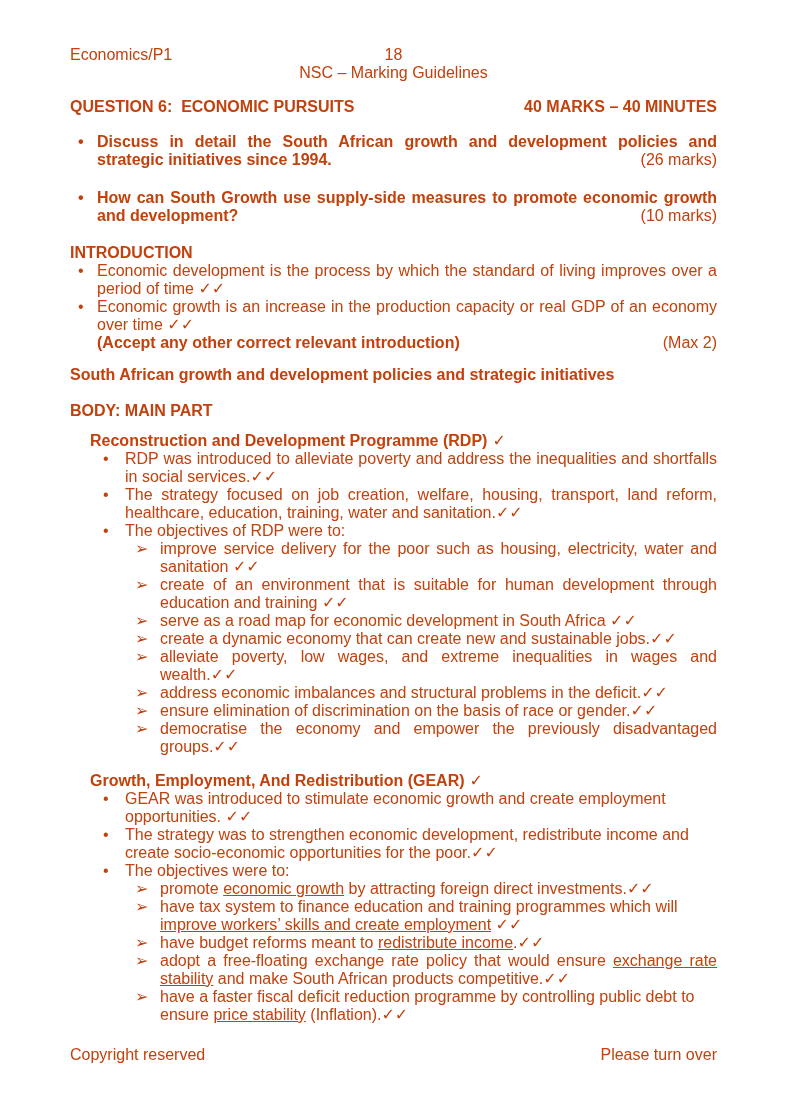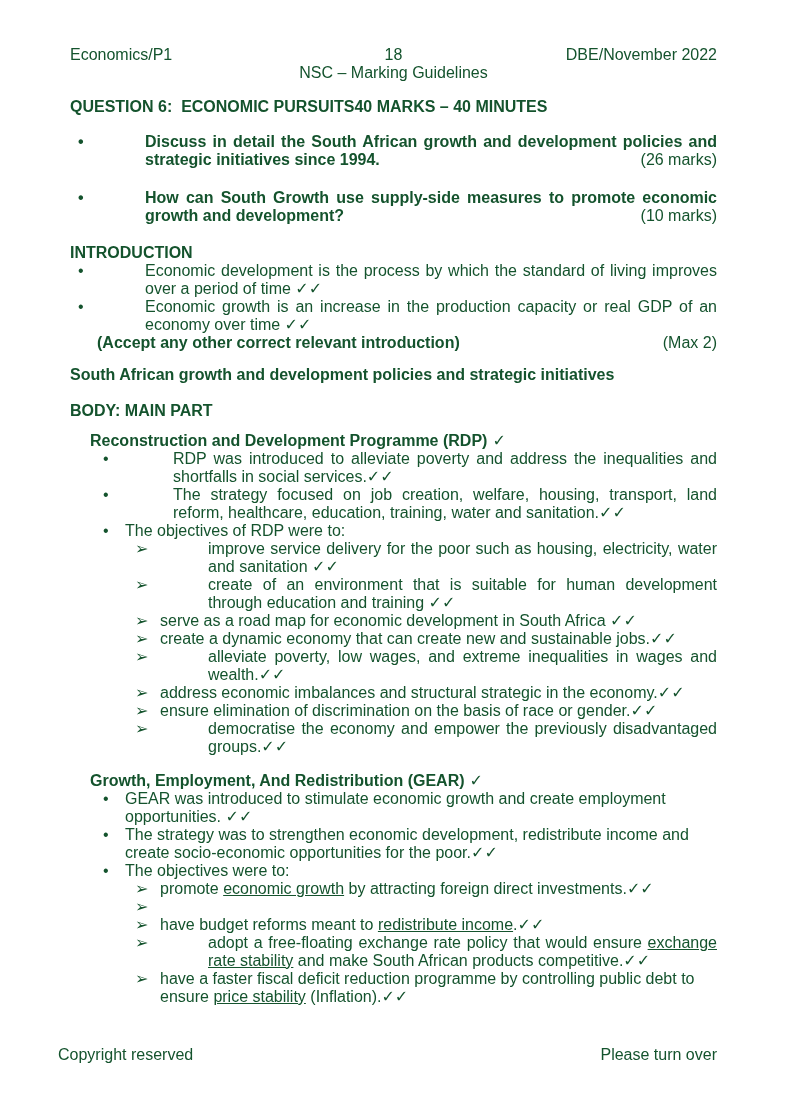--- a/index.html
+++ b/index.html
@@ -1,41 +1,41 @@
 <!DOCTYPE html>
 <html><head>
 <meta charset="utf-8">
 <style>
   html, body { margin: 0; padding: 0; background: #ffffff; }
   .page {
     position: relative;
     width: 787px;
     height: 1113px;
     background: #ffffff;
-    color: #14532d;
+    color: #c2410c;
     font-family: "Liberation Sans", "DejaVu Sans", sans-serif;
     font-size: 16px;
     line-height: 18px;
     box-sizing: border-box;
     padding: 46px 70px 0 70px;
     overflow: hidden;
   }
   .b { font-weight: bold; }
-  .just { text-align: justify; margin-left: 48px; }
+  .just { text-align: justify; }
   .ws-pre { white-space: pre-wrap; }
 
   
   .hdr-row { display: grid; grid-template-columns: 1fr auto 1fr; }
   .hdr-row .left { text-align: left; }
   .hdr-row .center { text-align: left; }
   .hdr-row .right { text-align: right; }
   .hdr-sub { text-align: center; }
 
   
-  .title-row { display: flex; justify-content: flex-start; margin-top: 16px; }
+  .title-row { display: flex; justify-content: space-between; margin-top: 16px; }
 
   
   .li { display: flex; }
   .li .marker { flex: none; }
   .lvl1 .marker { width: 27px; padding-left: 8px; box-sizing: border-box; }
   .lvl2 { padding-left: 33px; }
   .lvl2 .marker { width: 22px; }
   .lvl3 { padding-left: 65px; }
   .lvl3 .marker { width: 25px; }
   .txt { flex: 1; position: relative; }
@@ -51,34 +51,33 @@
   .sub-h { margin-top: 14px; }
 
   .sec-head { margin-left: 20px; }
   .rdp-h { margin-top: 12px; }
   .gear-h { margin-top: 16px; }
   .chk { font-weight: normal; margin-left: 5px; }
 
   
   .footer {
     position: absolute;
-    left: 58px; right: 70px; top: 1046px;
+    left: 70px; right: 70px; top: 1046px;
     display: flex; justify-content: space-between;
   }
 </style>
 </head>
 <body>
 
 <div class="page">
 
   <div>
     <div class="hdr-row">
       <span class="left">Economics/P1</span>
       <span class="center">18</span>
-      <span class="right">DBE/November 2022</span>
     </div>
     <div class="hdr-sub">NSC – Marking Guidelines</div>
   </div>
 
   <div class="title-row">
     <span class="b ws-pre">QUESTION 6:  ECONOMIC PURSUITS</span>
     <span class="b">40 MARKS – 40 MINUTES</span>
   </div>
 
   <div class="li lvl1 q1 b">
@@ -139,21 +138,21 @@
   <div class="li lvl3">
     <span class="marker">➢</span>
     <div class="txt"><span>create a dynamic economy that can create new and sustainable jobs.✓✓</span></div>
   </div>
   <div class="li lvl3">
     <span class="marker">➢</span>
     <div class="txt just"><span>alleviate poverty, low wages, and extreme inequalities in wages and wealth.✓✓</span></div>
   </div>
   <div class="li lvl3">
     <span class="marker">➢</span>
-    <div class="txt"><span>address economic imbalances and structural strategic in the economy.✓✓</span></div>
+    <div class="txt"><span>address economic imbalances and structural problems in the deficit.✓✓</span></div>
   </div>
   <div class="li lvl3">
     <span class="marker">➢</span>
     <div class="txt"><span>ensure elimination of discrimination on the basis of race or gender.✓✓</span></div>
   </div>
   <div class="li lvl3">
     <span class="marker">➢</span>
     <div class="txt just"><span>democratise the economy and empower the previously disadvantaged groups.✓✓</span></div>
   </div>
 
@@ -171,20 +170,21 @@
     <span class="marker">•</span>
     <div class="txt"><span>The objectives were to:</span></div>
   </div>
 
   <div class="li lvl3">
     <span class="marker">➢</span>
     <div class="txt"><span>promote </span><span style="text-decoration:underline">economic growth</span><span> by attracting foreign direct investments.✓✓</span></div>
   </div>
   <div class="li lvl3">
     <span class="marker">➢</span>
+    <div class="txt"><span>have tax system to finance education and training programmes which will </span><span style="text-decoration:underline">improve workers’ skills and create employment</span><span> ✓✓</span></div>
   </div>
   <div class="li lvl3">
     <span class="marker">➢</span>
     <div class="txt"><span>have budget reforms meant to </span><span style="text-decoration:underline">redistribute income</span><span>.✓✓</span></div>
   </div>
   <div class="li lvl3">
     <span class="marker">➢</span>
     <div class="txt just"><span>adopt a free-floating exchange rate policy that would ensure </span><span style="text-decoration:underline">exchange rate stability</span><span> and make South African products competitive.✓✓</span></div>
   </div>
   <div class="li lvl3">

